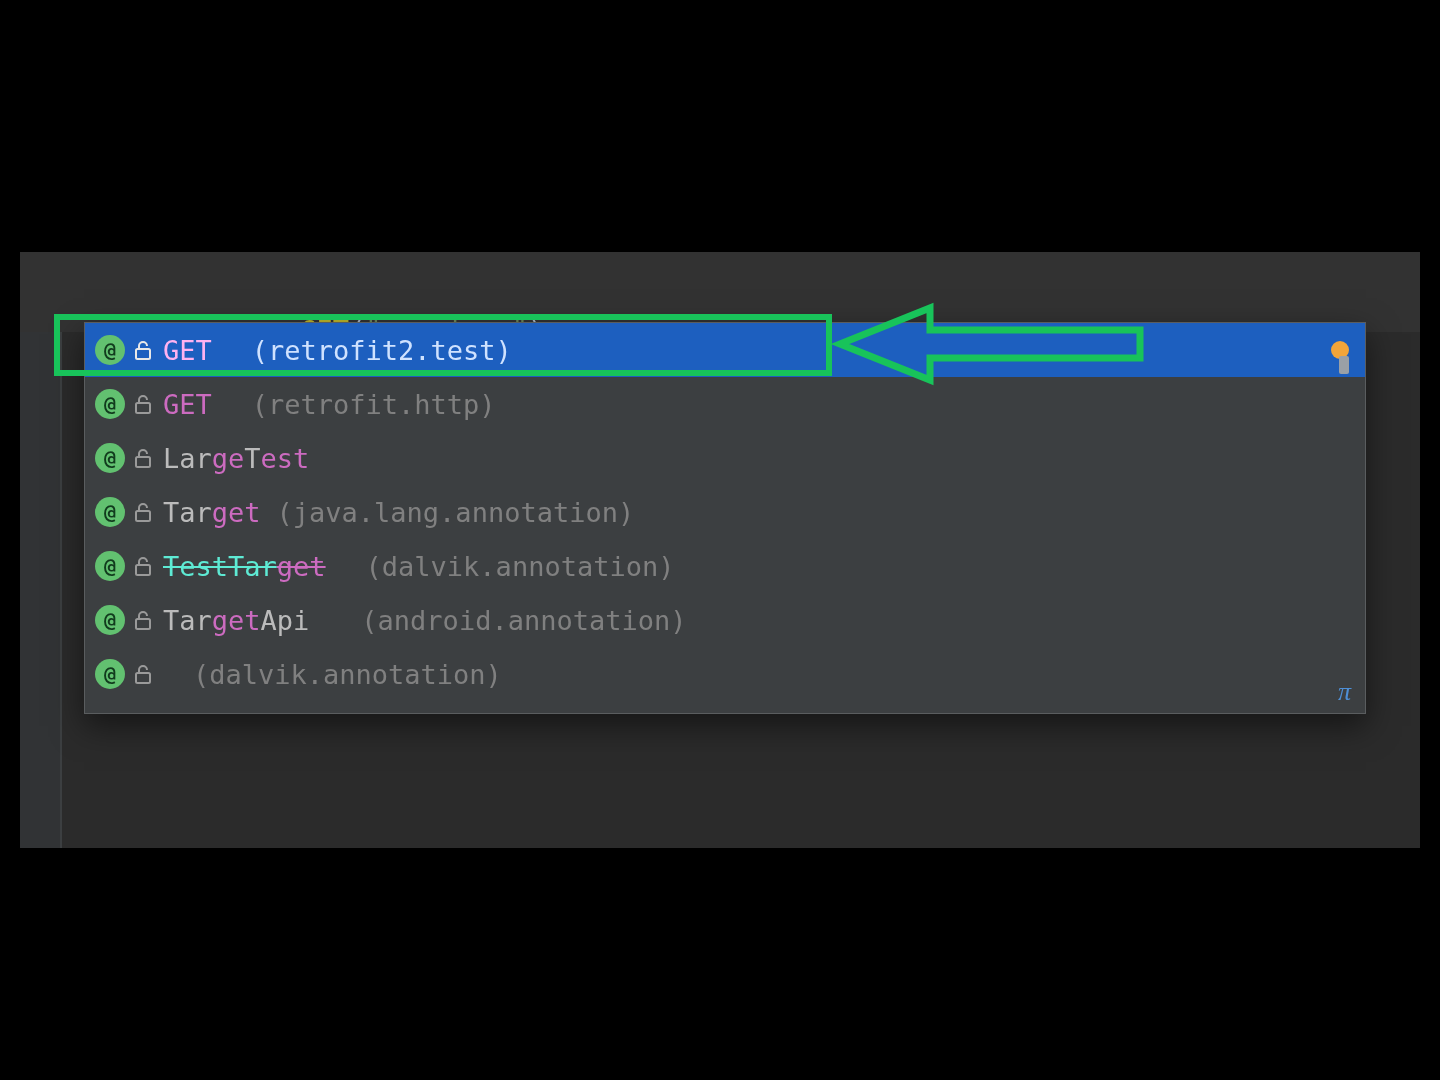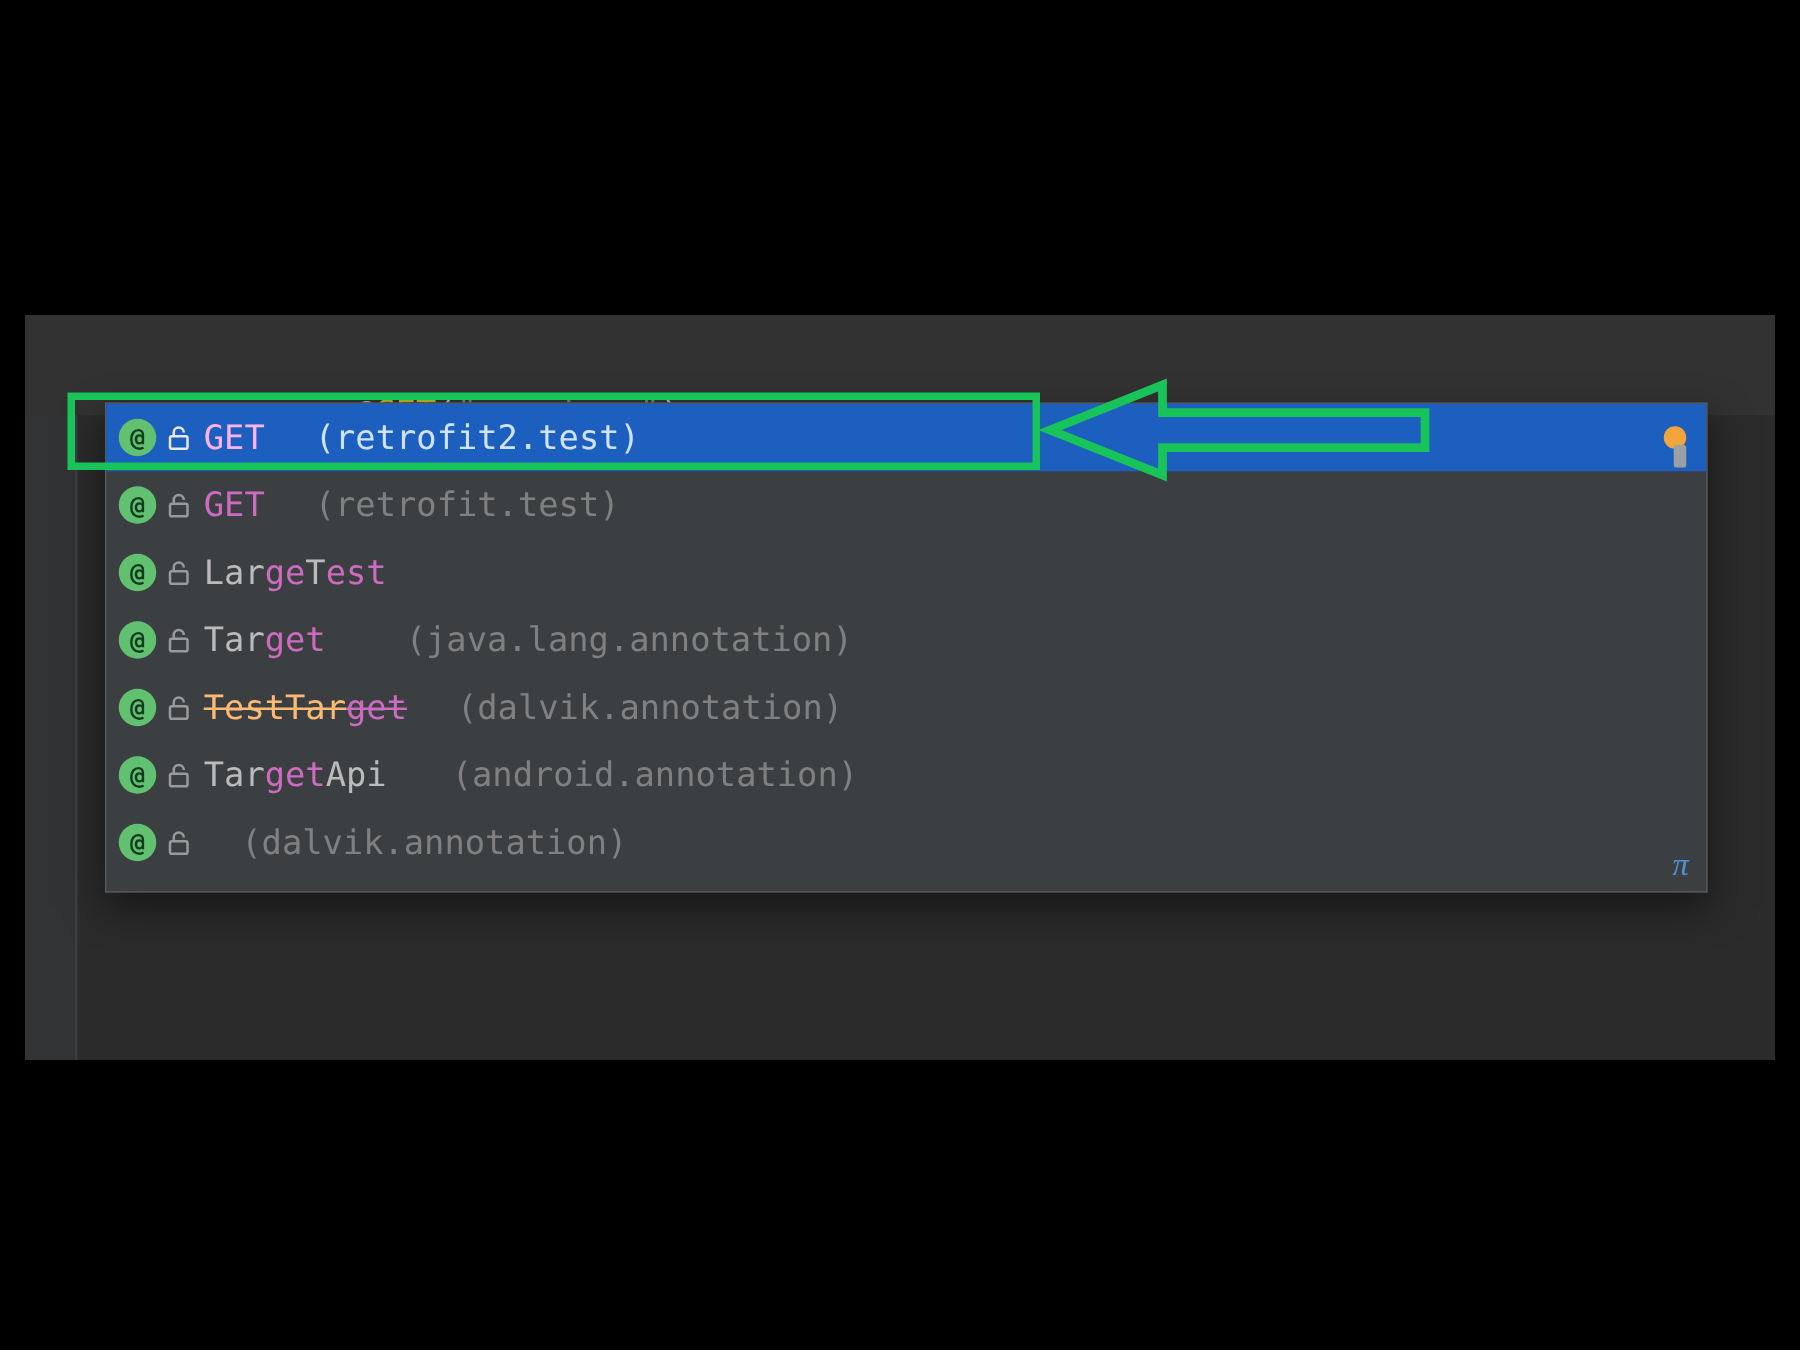--- a/index.html
+++ b/index.html
@@ -101,21 +101,21 @@
     margin-left: 8px;
     flex-shrink: 0;
     display: flex; align-items: center;
   }
   .lock svg { display: block; }
   .name {
     margin-left: 10px;
     white-space: pre;
   }
   .name .plain      { color: #bbbbbb; text-align: center; }
-  .strike .plain    { text-decoration: line-through; color: #fdba74; }
+  .strike .plain    { text-decoration: line-through; color: #5eead4; }
   .name .match      { color: #cc6bc0; }
   .strike .match    { text-decoration: line-through; color: #cc6bc0; }
   .row.selected .name .match { color: #ffb2f0; }
   .pkg {
     margin-left: 16px;
     color: #808080;
     white-space: pre;
   }
   .row.selected .pkg { color: #cfe2ff; }
 
@@ -194,21 +194,21 @@
           <div class="icon">
             <span>@</span>
           </div>
           <div class="lock">
             <svg width="20" height="22" viewBox="0 0 20 22">
               <rect x="3" y="10" width="14" height="10" rx="1.5" fill="none" stroke="#9a9a9a" stroke-width="2"></rect>
               <path d="M6 10 V7 a4 4 0 0 1 8 0" fill="none" stroke="#9a9a9a" stroke-width="2"></path>
             </svg>
           </div>
           <span class="name"><span class="match">GET</span></span>
-          <span class="pkg" style="margin-left: 40px;">(retrofit.test)</span>
+          <span class="pkg" style="margin-left: 40px;">(retrofit.http)</span>
         </div>
         <div class="row">
           <div class="icon">
             <span>@</span>
           </div>
           <div class="lock">
             <svg width="20" height="22" viewBox="0 0 20 22">
               <rect x="3" y="10" width="14" height="10" rx="1.5" fill="none" stroke="#9a9a9a" stroke-width="2"></rect>
               <path d="M6 10 V7 a4 4 0 0 1 8 0" fill="none" stroke="#9a9a9a" stroke-width="2"></path>
             </svg>
@@ -219,21 +219,21 @@
           <div class="icon">
             <span>@</span>
           </div>
           <div class="lock">
             <svg width="20" height="22" viewBox="0 0 20 22">
               <rect x="3" y="10" width="14" height="10" rx="1.5" fill="none" stroke="#9a9a9a" stroke-width="2"></rect>
               <path d="M6 10 V7 a4 4 0 0 1 8 0" fill="none" stroke="#9a9a9a" stroke-width="2"></path>
             </svg>
           </div>
           <span class="name"><span class="plain">Tar</span><span class="match">get</span></span>
-          <span class="pkg" style="margin-left: 64px;">(java.lang.annotation)</span>
+          <span class="pkg" style="margin-left: 16px;">(java.lang.annotation)</span>
         </div>
         <div class="row">
           <div class="icon">
             <span>@</span>
           </div>
           <div class="lock">
             <svg width="20" height="22" viewBox="0 0 20 22">
               <rect x="3" y="10" width="14" height="10" rx="1.5" fill="none" stroke="#9a9a9a" stroke-width="2"></rect>
               <path d="M6 10 V7 a4 4 0 0 1 8 0" fill="none" stroke="#9a9a9a" stroke-width="2"></path>
             </svg>

